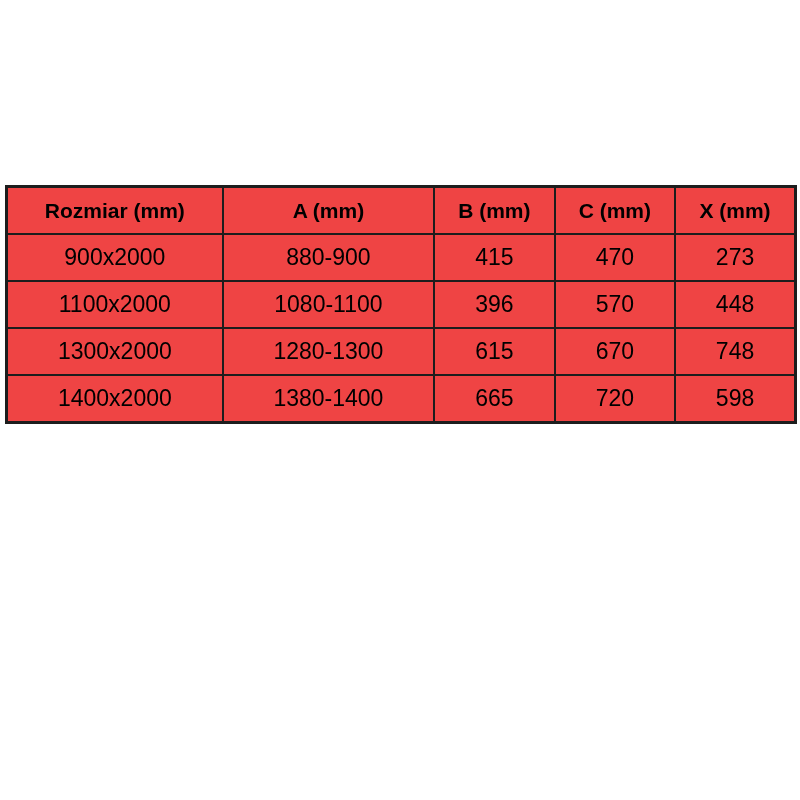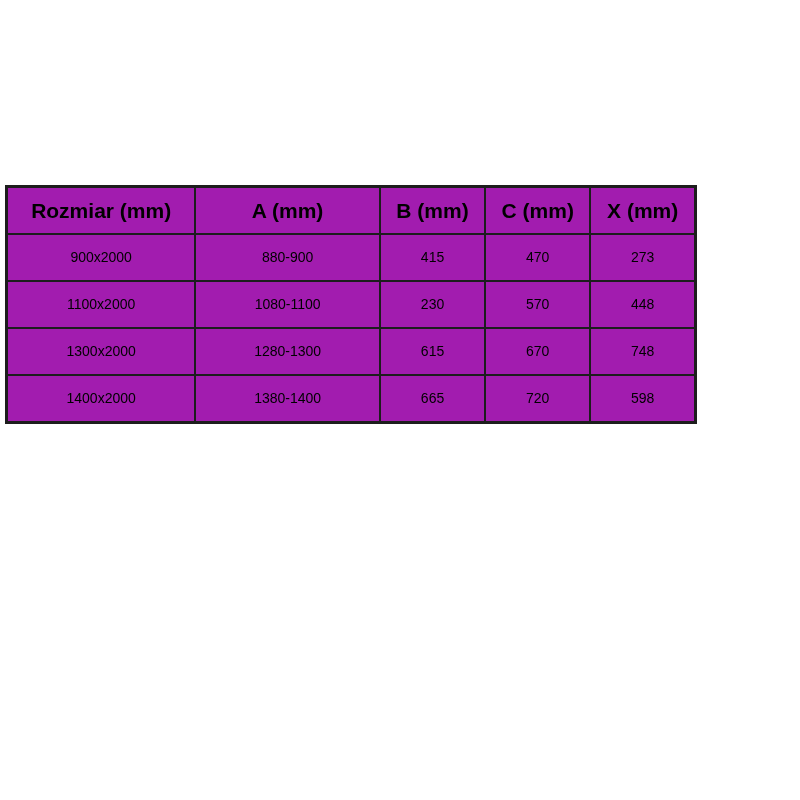--- a/index.html
+++ b/index.html
@@ -14,25 +14,25 @@
     position: relative;
     width: 800px;
     height: 800px;
     background: #ffffff;
     overflow: hidden;
   }
   table.size-table {
     position: absolute;
     left: 5px;
     top: 185px;
-    width: 692px;
+    width: 792px;
     border-collapse: collapse;
     table-layout: fixed;
     border: 3px solid #1d1d1d;
-    background: #a21caf;
+    background: #ef4444;
   }
   table.size-table col.c1 { width: 27.4%; }
   table.size-table col.c2 { width: 26.8%; }
   table.size-table col.c3 { width: 15.27%; }
   table.size-table col.c4 { width: 15.27%; }
   table.size-table col.c5 { width: 15.26%; }
   table.size-table th,
   table.size-table td {
     border: 2px solid #1d1d1d;
     text-align: center;
@@ -42,21 +42,21 @@
     height: 45px;
     line-height: 45px;
     white-space: nowrap;
     overflow: hidden;
   }
   table.size-table th {
     font-size: 21px;
     font-weight: 700;
   }
   table.size-table td {
-    font-size: 14px;
+    font-size: 23px;
     font-weight: 400;
   }
 </style>
 </head>
 <body>
 
 <div class="page">
   <table class="size-table">
     <colgroup>
       <col class="c1">
@@ -78,21 +78,21 @@
         <tr>
           <td>900x2000</td>
           <td>880-900</td>
           <td>415</td>
           <td>470</td>
           <td>273</td>
         </tr>
         <tr>
           <td>1100x2000</td>
           <td>1080-1100</td>
-          <td>230</td>
+          <td>396</td>
           <td>570</td>
           <td>448</td>
         </tr>
         <tr>
           <td>1300x2000</td>
           <td>1280-1300</td>
           <td>615</td>
           <td>670</td>
           <td>748</td>
         </tr>

